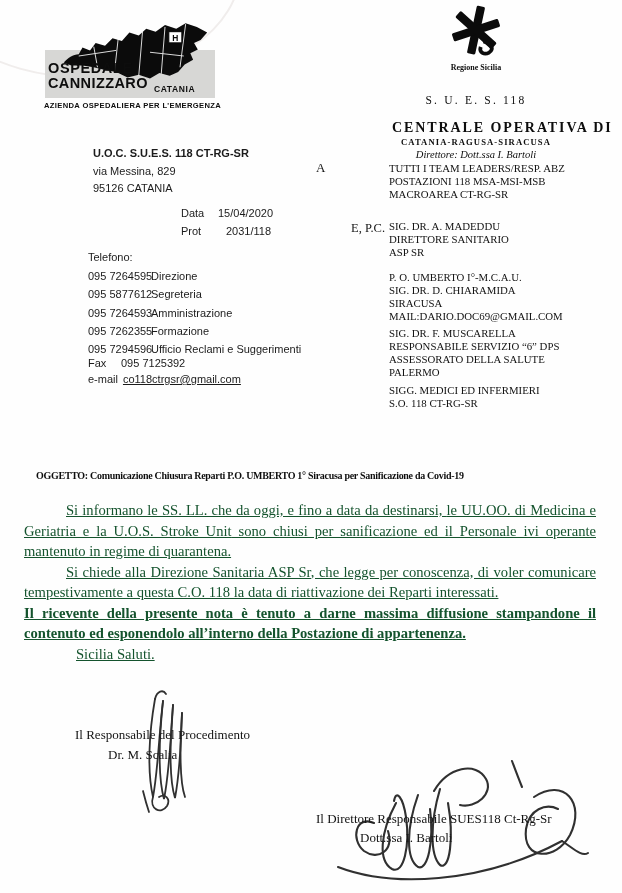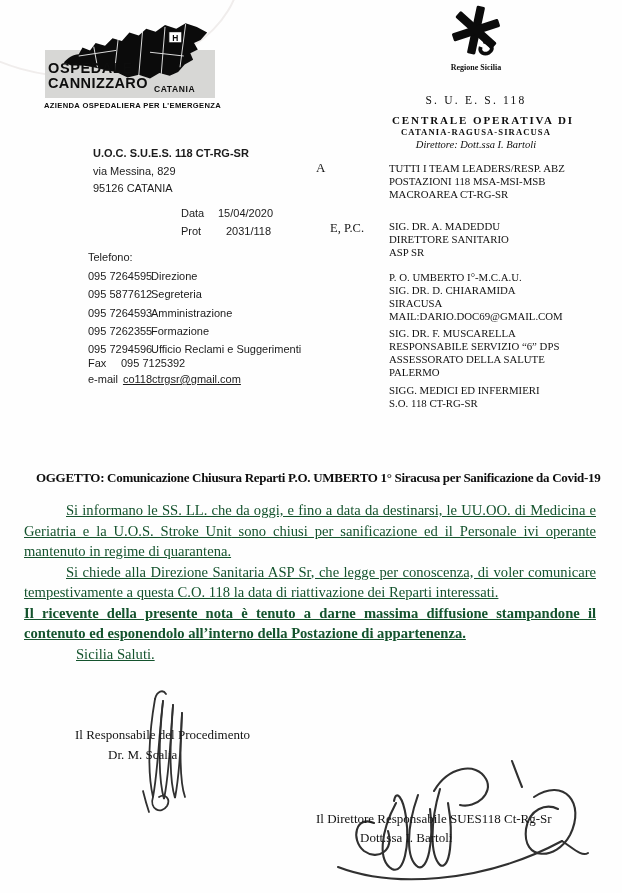--- a/index.html
+++ b/index.html
@@ -19,51 +19,51 @@
   .logo-n1{position:absolute;left:10px;top:46px;font-weight:bold;font-size:14.5px;letter-spacing:.6px;color:#0d0d0d;}
   .logo-n2{position:absolute;left:10px;top:61px;font-weight:bold;font-size:14.5px;letter-spacing:.4px;color:#0d0d0d;}
   .logo-city{position:absolute;left:116px;top:70px;font-weight:bold;font-size:8.5px;letter-spacing:.6px;color:#0d0d0d;}
   .logo-tag{position:absolute;left:6px;top:87px;font-weight:bold;font-size:7.6px;letter-spacing:.35px;color:#0d0d0d;white-space:nowrap;}
 
   
   .sues{position:absolute;left:392px;top:4px;width:168px;text-align:center;color:#0d0d0d;}
   .sues .star{display:block;margin:0 auto;}
   .sues-region{font-size:8px;font-weight:bold;margin-top:3px;}
   .sues-title{font-size:11.5px;font-weight:normal;letter-spacing:2.2px;margin-top:22px;white-space:nowrap;}
-  .sues-sub1{font-size:11px;font-weight:bold;letter-spacing:1.9px;margin-top:8px;white-space:nowrap;}
+  .sues-sub1{font-size:14px;font-weight:bold;letter-spacing:1.9px;margin-top:14px;white-space:nowrap;}
   .sues-sub2{font-size:8.6px;font-weight:bold;letter-spacing:1.1px;margin-top:1px;white-space:nowrap;}
   .sues-dir{font-size:10.5px;font-style:italic;margin-top:2px;white-space:nowrap;}
 
   
   .snd{font-size:11px;color:#1b1b1b;white-space:nowrap;}
   .snd-unit{left:45px;top:147px;font-weight:bold;}
   .snd-street{left:45px;top:164.5px;}
   .snd-city{left:45px;top:182px;}
   .lbl-data{left:133px;top:207px;}
   .val-data{left:170px;top:207px;}
   .lbl-prot{left:133px;top:225px;}
   .val-prot{left:178px;top:225px;}
   .to-letter{left:268px;top:160px;font-size:13px;}
-  .cc-letter{left:282px;top:221px;font-size:12.5px;}
+  .cc-letter{left:303px;top:221px;font-size:12.5px;}
   .tel-label{left:40px;top:251px;}
   .phones{left:40px;top:267px;line-height:18.3px;}
   .phone-num{display:inline-block;width:63px;}
   .fax-row{left:40px;top:357px;}
   .fax-lbl{display:inline-block;width:33px;}
   .email-row{left:40px;top:373px;}
   .email-lbl{margin-right:5px;}
   .email-val{text-decoration:underline;}
 
   
   .recipients{position:absolute;left:389px;top:0;width:215px;font-size:10.8px;line-height:13px;color:#111;}
   .rgrp{position:absolute;left:0;white-space:nowrap;}
   .rg0{top:162px;} .rg1{top:220px;} .rg2{top:271px;} .rg3{top:327px;} .rg4{top:384px;}
 
   
-  .subject{position:absolute;left:36px;top:470px;font-weight:bold;font-size:13px;
+  .subject{position:absolute;left:36px;top:470px;font-weight:bold;font-size:10px;
            letter-spacing:-0.3px;white-space:nowrap;color:#0e0e0e;}
   .body-text{position:absolute;left:24px;top:500px;width:572px;font-size:14.6px;
              line-height:20.5px;text-align:justify;color:#14532d;text-decoration:underline;}
   .body-text p{margin:0;}
   .ind{text-indent:42px;}
   .p-bold{font-weight:bold;}
   .closing{text-indent:52px;}
   .u{text-decoration:underline;}
 
   

